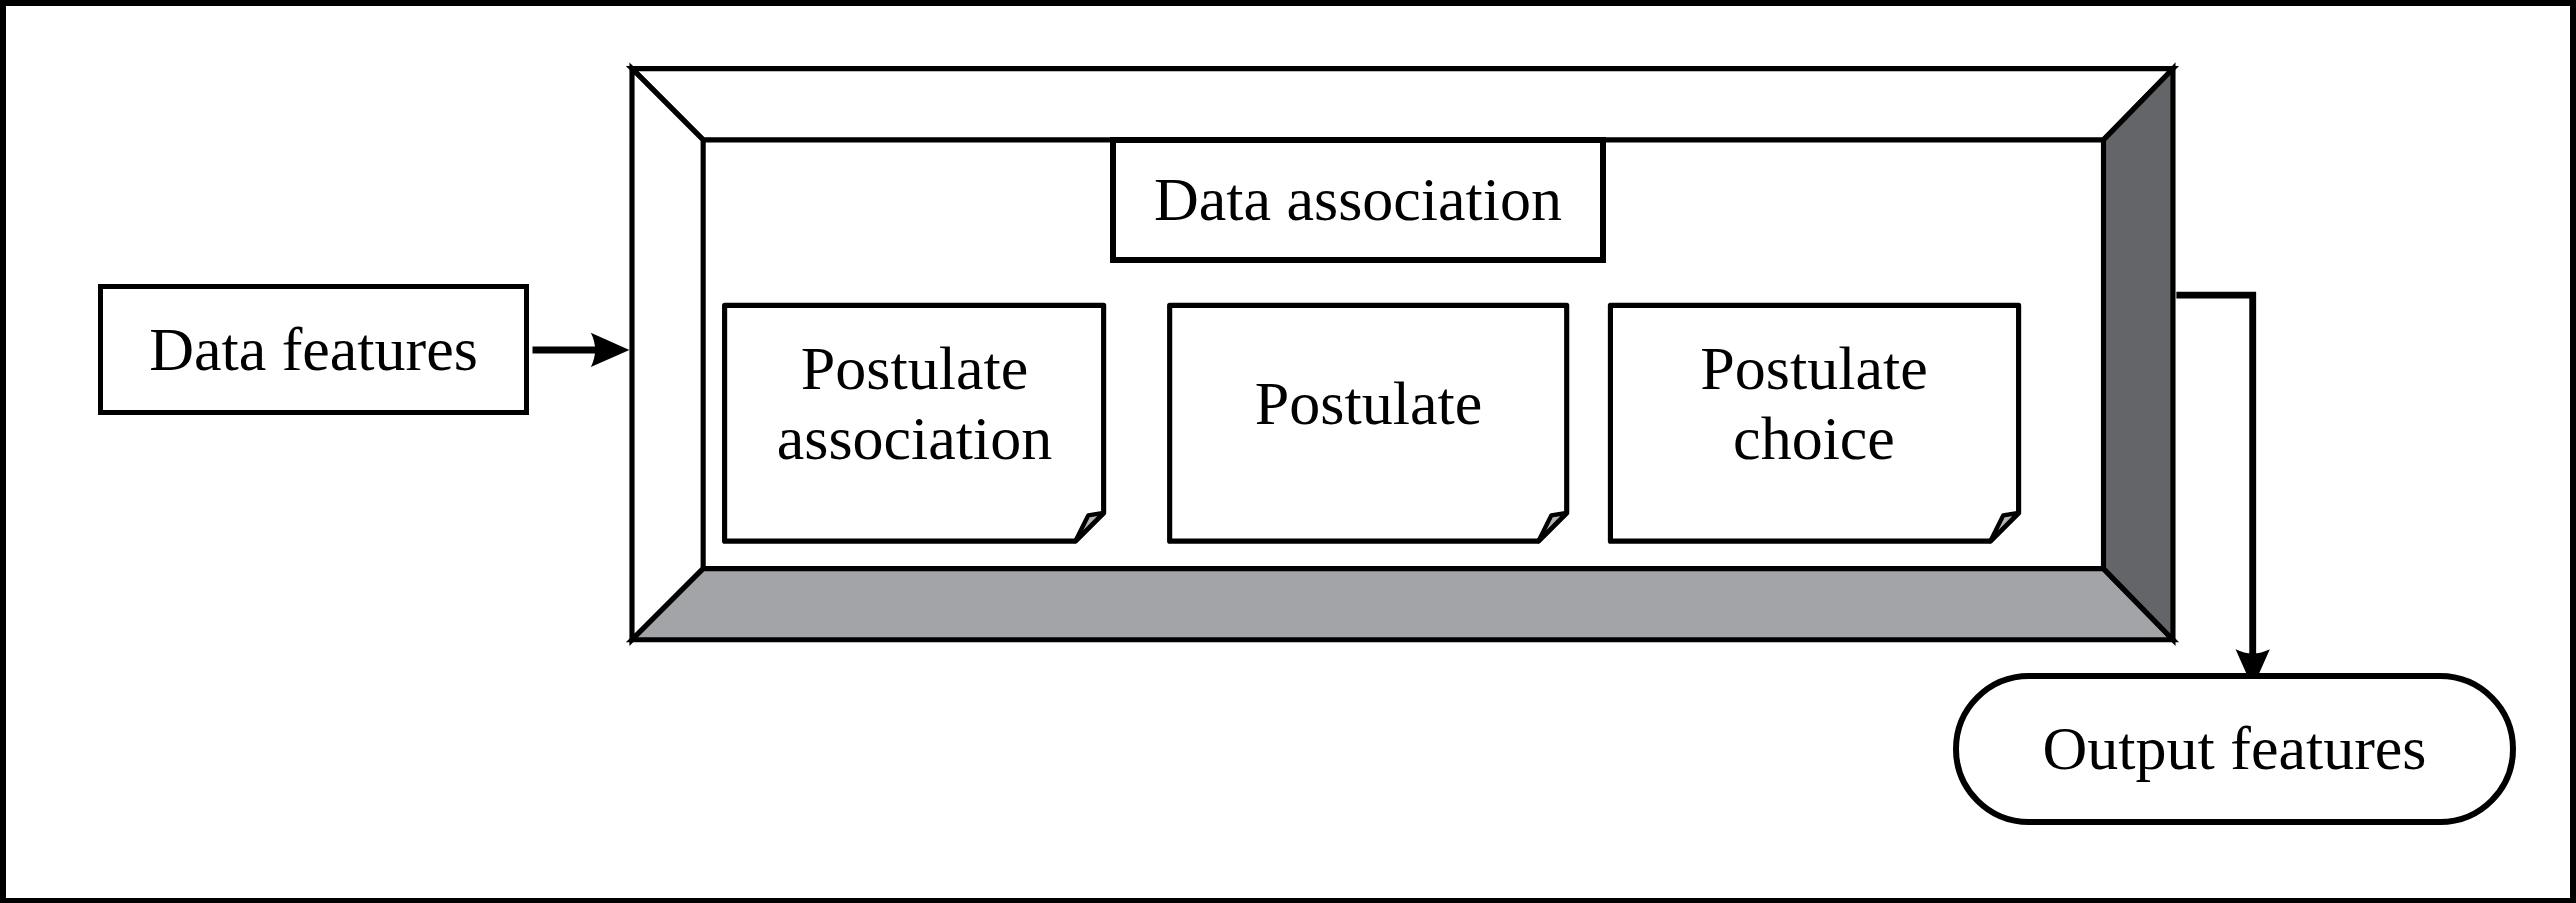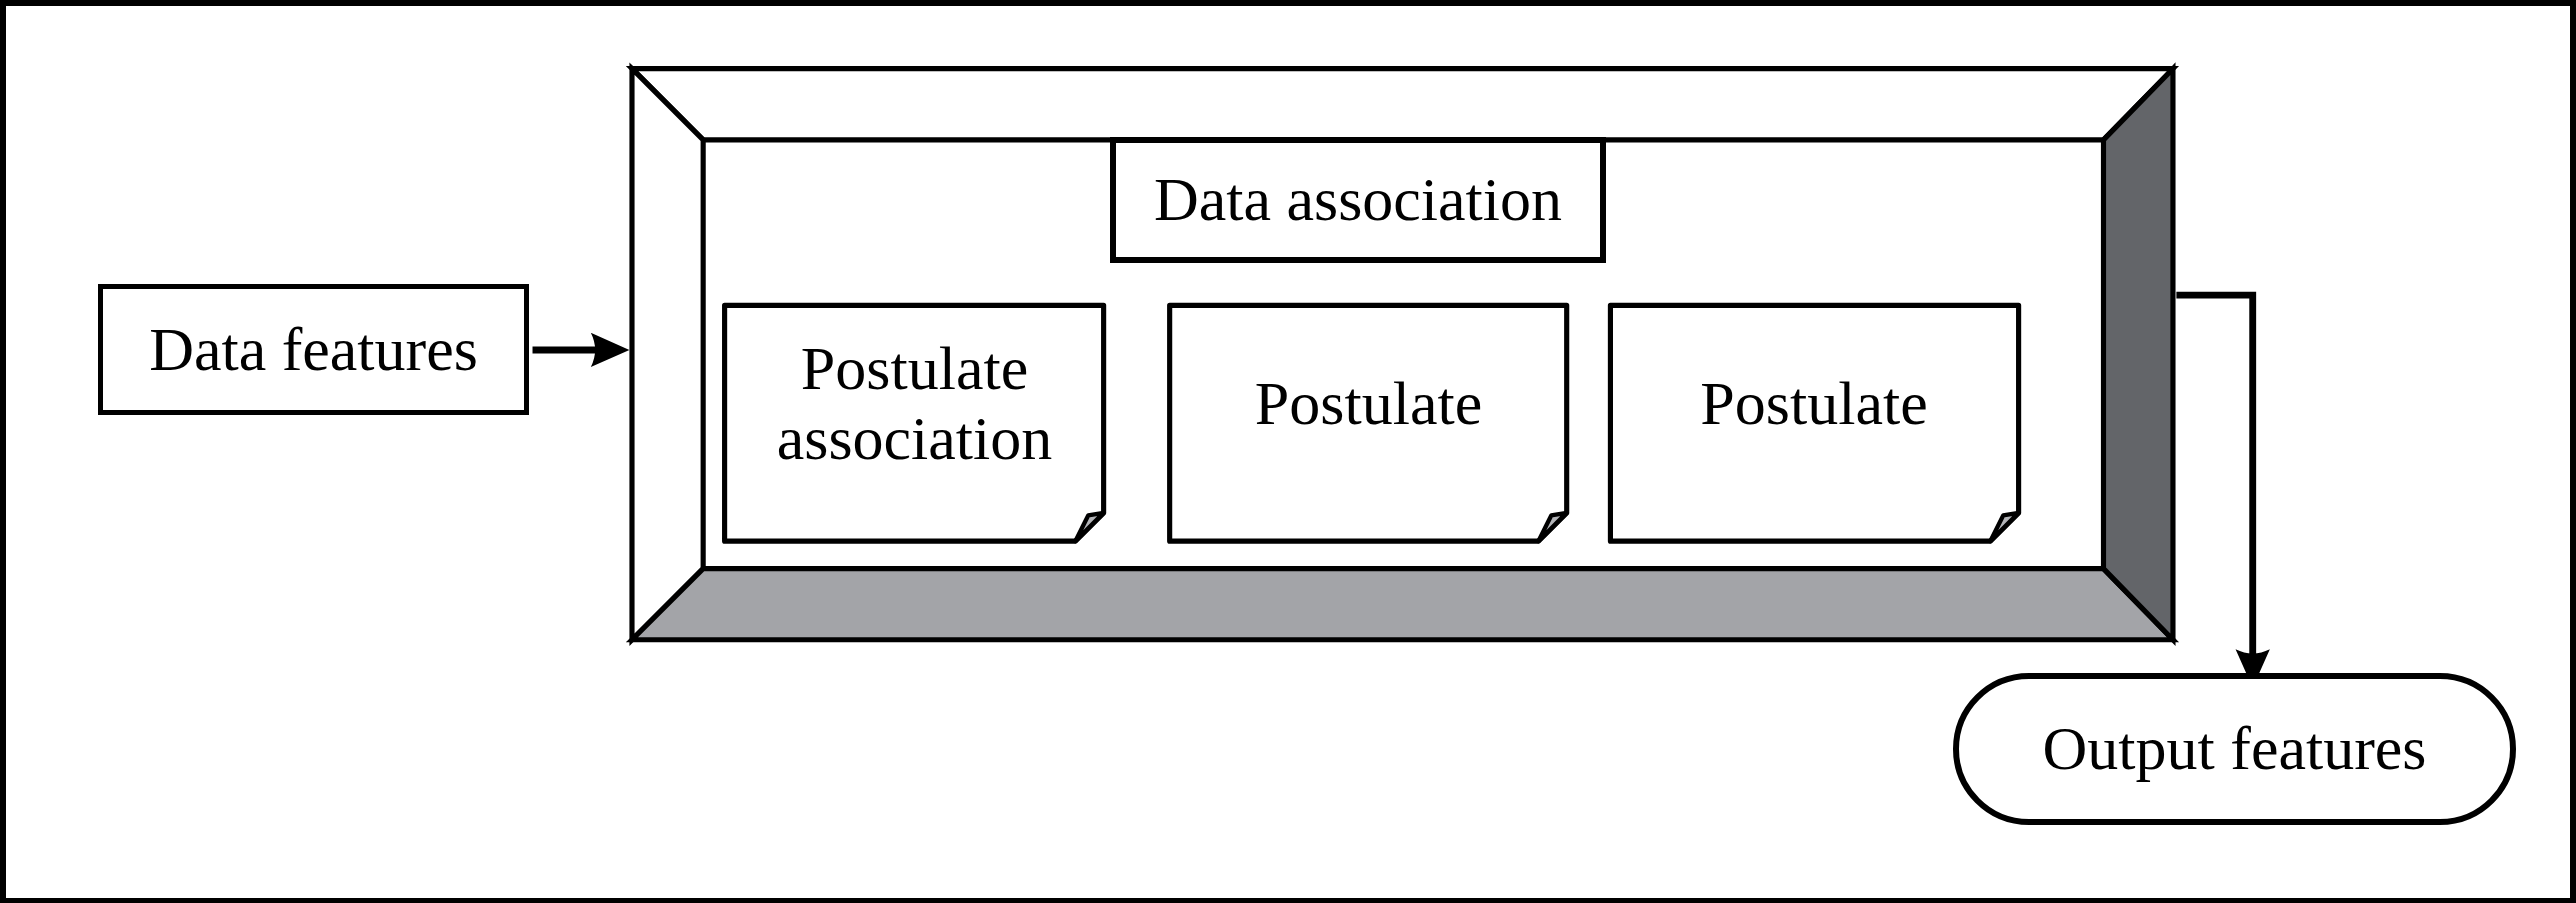--- a/index.html
+++ b/index.html
@@ -109,20 +109,21 @@
 
   <div class="module-label mod-1">
     <div>Postulate</div>
     <div>association</div>
   </div>
   <div class="module-label mod-2">
     <div>Postulate</div>
   </div>
   <div class="module-label mod-3">
     <div>Postulate</div>
+    <div>choice</div>
   </div>
 
   <div class="node stadium">
     <span>Output features</span>
   </div>
 
 </div>
 
 
 </body></html>

